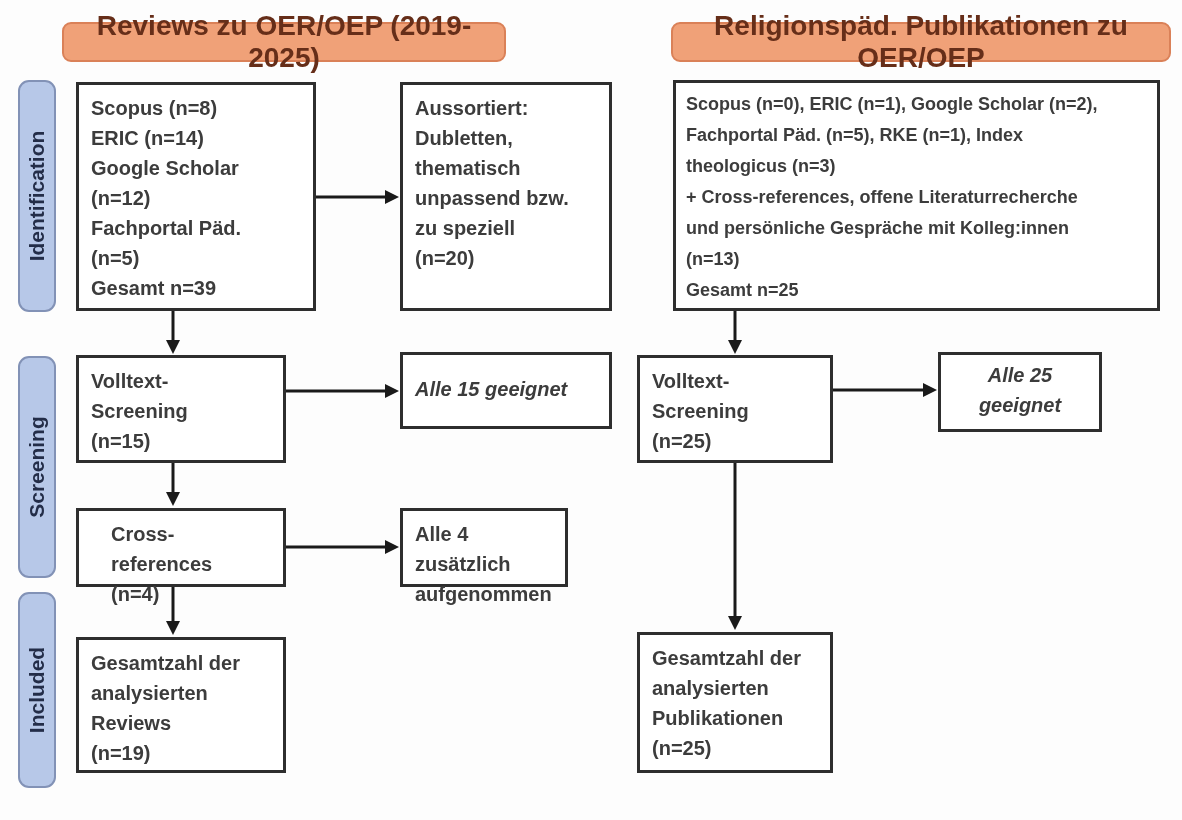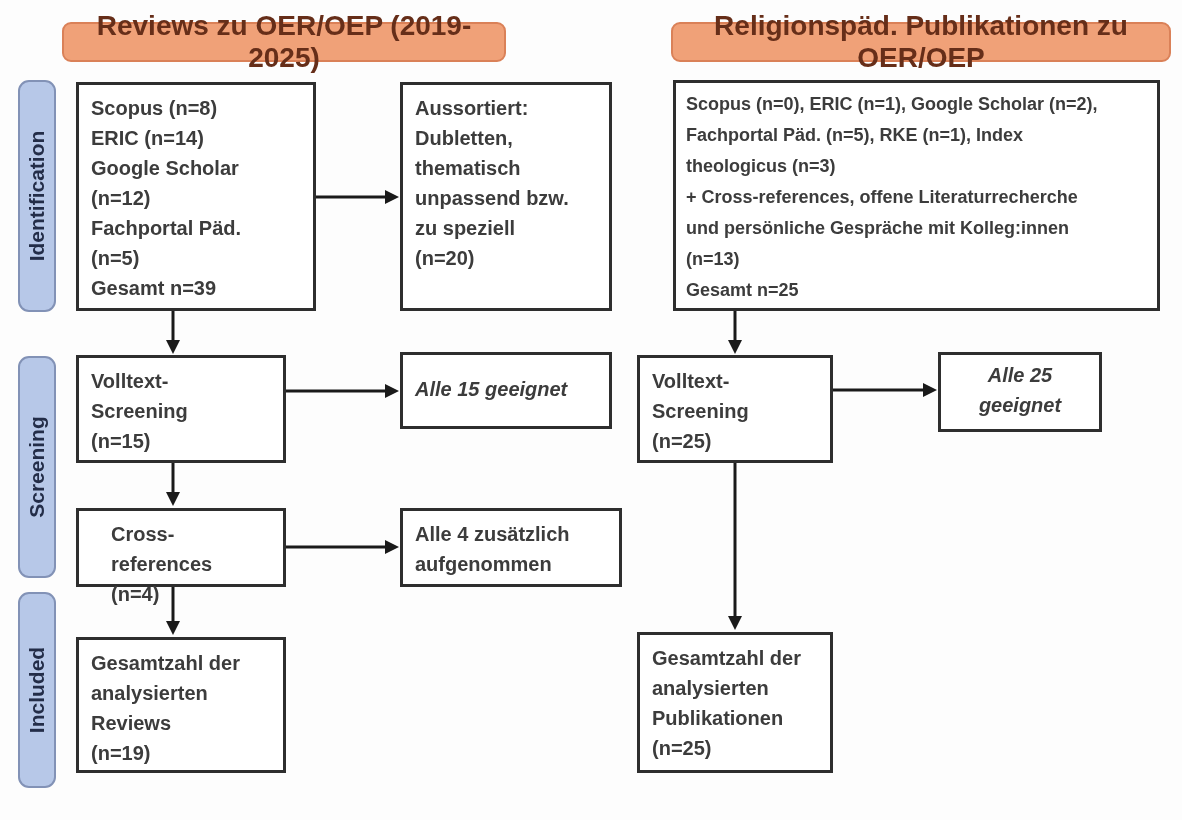--- a/index.html
+++ b/index.html
@@ -121,21 +121,21 @@
 thematisch
 unpassend bzw.
 zu speziell
 (n=20)</div>
   <div class="fbox" style="left:76px;top:355px;width:210px;height:108px;">Volltext-
 Screening
 (n=15)</div>
   <div class="fbox vcenter" style="left:400px;top:352px;width:212px;height:77px;">Alle 15 geeignet</div>
   <div class="fbox" style="left:76px;top:508px;width:210px;height:79px;padding-left:32px;">Cross-references
 (n=4)</div>
-  <div class="fbox" style="left:400px;top:508px;width:222px;height:79px;">Alle 4 zusätzlich
+  <div class="fbox" style="left:400px;top:508px;width:168px;height:79px;">Alle 4 zusätzlich
 aufgenommen</div>
   <div class="fbox" style="left:76px;top:637px;width:210px;height:136px;">Gesamtzahl der
 analysierten
 Reviews
 (n=19)</div>
 
   <div class="fbox wide" style="left:673px;top:80px;width:487px;height:231px;">Scopus (n=0), ERIC (n=1), Google Scholar (n=2),
 Fachportal Päd. (n=5), RKE (n=1), Index
 theologicus (n=3)
 + Cross-references, offene Literaturrecherche

